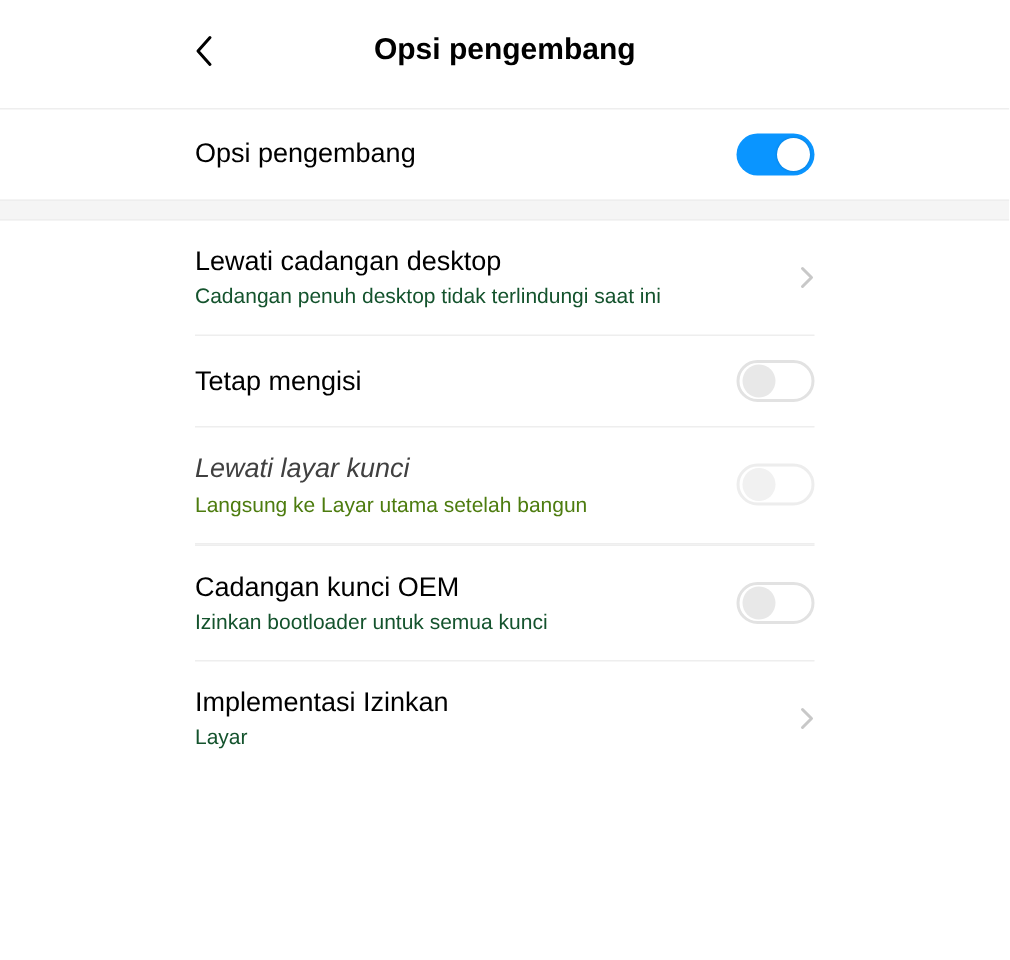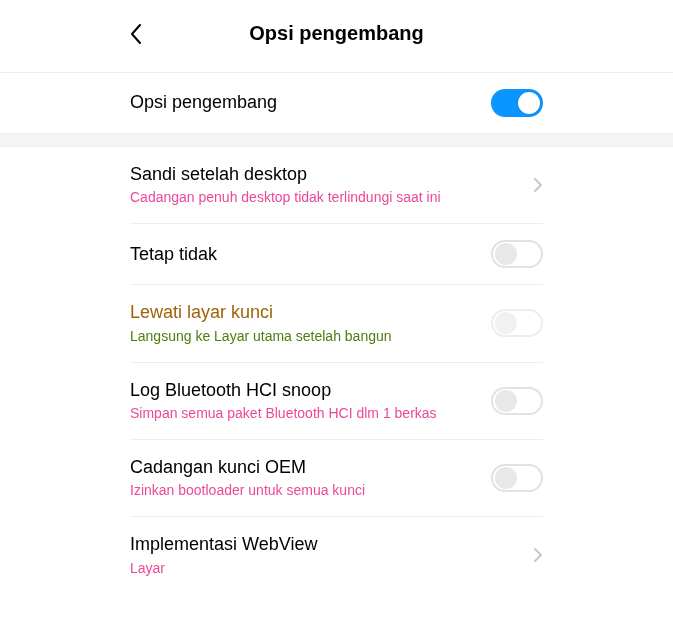--- a/index.html
+++ b/index.html
@@ -9,22 +9,22 @@
   .header { position: relative; height: 72px; }
   .back { position: absolute; left: 124px; top: 22px; width: 24px; height: 24px; display: flex; align-items: center; justify-content: center; cursor: pointer; }
   .title { position: absolute; left: 0; right: 0; top: 22px; text-align: center; font-size: 20px; font-weight: 600; }
 
   .hr-full { height: 1px; background: #eee; }
   .gap { height: 14px; background: #f5f5f5; border-top: 1px solid #eee; border-bottom: 1px solid #eee; }
 
   .row { display: flex; align-items: center; justify-content: space-between; padding: 16px 0; }
   .row .txt { flex: 1; padding-right: 20px; }
   .row .t { font-size: 18px; line-height: 1.3; }
-  .row .s { font-size: 14px; color: #ec4899; line-height: 1.35; margin-top: 2px; }
-  .row.disabled .t { color: #a16207; }
+  .row .s { font-size: 14px; color: #14532d; line-height: 1.35; margin-top: 2px; }
+  .row.disabled .t { color: #404040; font-style: italic; }
   .row.disabled .s { color: #4d7c0f; }
 
   .chevron svg { display: block; }
 
   .toggle { width: 52px; height: 28px; border-radius: 14px; position: relative; flex: 0 0 auto; }
   .toggle .knob { position: absolute; width: 22px; height: 22px; border-radius: 50%; top: 3px; background: #fff; }
   .toggle.on { background: #0a95ff; }
   .toggle.on .knob { right: 3px; box-shadow: 0 0 2px rgba(0,0,0,0.2); }
   .toggle.off { background: #fff; border: 2px solid #e2e2e2; }
   .toggle.off .knob { left: 2px; top: 1px; background: #e8e8e8; }
@@ -57,72 +57,63 @@
           <div class="knob"></div>
         </div>
     </div>
   </div>
 
   <div class="gap"></div>
 
   <div class="content-area" id="list">
       <div class="row">
         <div class="txt">
-          <div class="t">Sandi setelah desktop</div>
+          <div class="t">Lewati cadangan desktop</div>
           <div class="s">Cadangan penuh desktop tidak terlindungi saat ini</div>
         </div>
         <div class="chevron">
           <svg width="10" height="16" viewBox="0 0 10 16">
             <path d="M2 2 L8 8 L2 14" stroke="#c8c8c8" stroke-width="2" fill="none" stroke-linecap="round" stroke-linejoin="round"></path>
           </svg>
         </div>
       </div>
       <div class="hr-full" style="margin-left: 0px;"></div>
       <div class="row">
         <div class="txt">
-          <div class="t">Tetap tidak</div>
+          <div class="t">Tetap mengisi</div>
         </div>
         <div class="toggle off">
           <div class="knob"></div>
         </div>
       </div>
       <div class="hr-full" style="margin-left: 0px;"></div>
       <div class="row disabled">
         <div class="txt">
           <div class="t">Lewati layar kunci</div>
           <div class="s">Langsung ke Layar utama setelah bangun</div>
         </div>
         <div class="toggle off disabled">
           <div class="knob"></div>
         </div>
       </div>
       <div class="hr-full" style="margin-left: 0px;"></div>
-      <div class="row">
-        <div class="txt">
-          <div class="t">Log Bluetooth HCI snoop</div>
-          <div class="s">Simpan semua paket Bluetooth HCI dlm 1 berkas</div>
-        </div>
-        <div class="toggle off">
-          <div class="knob"></div>
-        </div>
-      </div>
       <div class="hr-full" style="margin-left: 0px;"></div>
       <div class="row">
         <div class="txt">
           <div class="t">Cadangan kunci OEM</div>
           <div class="s">Izinkan bootloader untuk semua kunci</div>
         </div>
         <div class="toggle off">
           <div class="knob"></div>
         </div>
       </div>
       <div class="hr-full" style="margin-left: 0px;"></div>
       <div class="row">
         <div class="txt">
-          <div class="t">Implementasi WebView</div>
+          <div class="t">Implementasi Izinkan</div>
           <div class="s">Layar</div>
         </div>
         <div class="chevron">
           <svg width="10" height="16" viewBox="0 0 10 16">
             <path d="M2 2 L8 8 L2 14" stroke="#c8c8c8" stroke-width="2" fill="none" stroke-linecap="round" stroke-linejoin="round"></path>
           </svg>
         </div>
       </div>
     </div>
 

